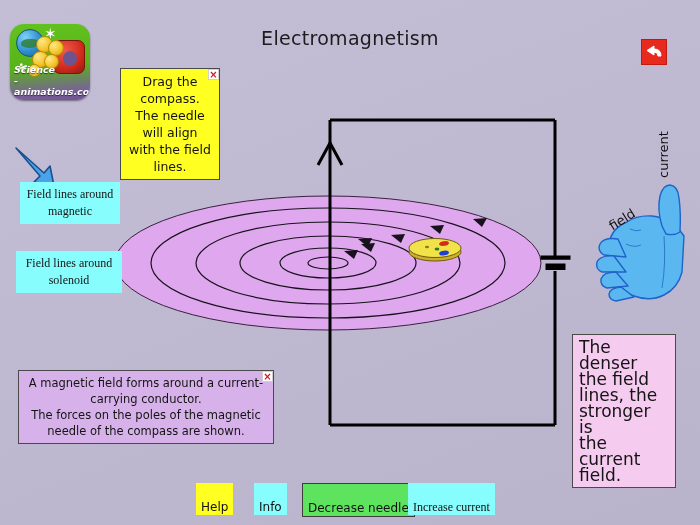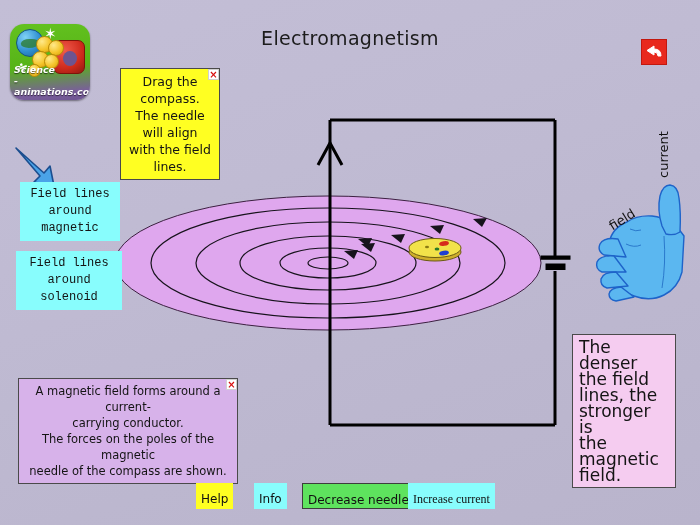--- a/index.html
+++ b/index.html
@@ -92,26 +92,26 @@
   }
   .closeX {
     position: absolute; right: 0px; top: 0px;
     width: 11px; height: 11px;
     background: #ffffff; border: 1px solid #d0d0d0;
     color: #d81010; font-size: 10px; font-weight: bold; line-height: 9px;
     text-align: center; cursor: pointer;
     font-family: "DejaVu Sans", sans-serif;
   }
   #c-drag { left: 120px; top: 68px; width: 100px; background: #ffff22; }
-  #c-note { left: 18px; top: 378px; width: 220px; background: #d7b2ea; font-size: 11.5px; line-height: 16px; }
+  #c-note { left: 18px; top: 370px; width: 256px; background: #d7b2ea; font-size: 11.5px; line-height: 16px; }
   #c-dense { left: 572px; top: 334px; width: 104px; background: #f5ccf0; font-size: 17px; line-height: 16px; text-align: left;}
 
   .cyanbox {
     position: absolute; background: #88fdfd; border: 0;
-    font-family: Liberation Mono, monospace;
+    font-family: Liberation Serif, serif;
     font-size: 12px; line-height: 17px; color: #141414; text-align: center;
     padding: 4px 3px;
   }
   #b-cond { left: 20px; top: 182px; width: 100px; }
   #b-sol  { left: 16px; top: 251px; width: 106px; }
 
   
   #bluearrow { position: absolute; left: 14px; top: 146px; }
 
   
@@ -120,24 +120,24 @@
   
   .handlabel {
     position: absolute; font-family: "DejaVu Sans", sans-serif;
     font-size: 13px; color: #111;
   }
   #lbl-field { left: 608px; top: 212px; transform: rotate(-32deg); }
   #lbl-current { left: 656px; top: 178px; transform: rotate(-90deg); transform-origin: left top; }
 
   
   .btn {
-    position: absolute; top: 483px; height: 26px;
+    position: absolute; top: 483px; height: 19px;
     font-family: "DejaVu Sans", sans-serif;
     font-size: 12px; line-height: 17px; color: #111;
-    text-align: center; cursor: pointer; padding: 8px 5px;
+    text-align: center; cursor: pointer; padding: 16px 5px;
   }
   #btn-help { left: 196px; background: #ffff22; border: 0; }
   #btn-info { left: 254px; background: #88fdfd; border: 0; }
   #btn-dec  { left: 302px; background: #5ee35e; border: 1px solid #3d3d3d; }
   #btn-inc  { left: 408px; background: #88fdfd; border: 0; font-family: Liberation Serif, serif; }
 </style>
 </head>
 <body>
 
 <div id="stage">
@@ -267,21 +267,21 @@
     <div>A magnetic field forms around a current-</div>
     <div>carrying conductor.</div>
     <div>The forces on the poles of the magnetic</div>
     <div>needle of the compass are shown.</div>
     <div class="closeX">×</div>
   </div>
 
   <div class="callout" id="c-dense">
     <div>The denser the field</div>
     <div>lines, the stronger is</div>
-    <div>the magnetic field.</div>
+    <div>the current field.</div>
   </div>
 
   <div class="btn" id="btn-help">Help</div>
   <div class="btn" id="btn-info">Info</div>
   <div class="btn" id="btn-dec">Decrease needle</div>
   <div class="btn" id="btn-inc">Increase current</div>
 
 </div>
 
 </body></html>

